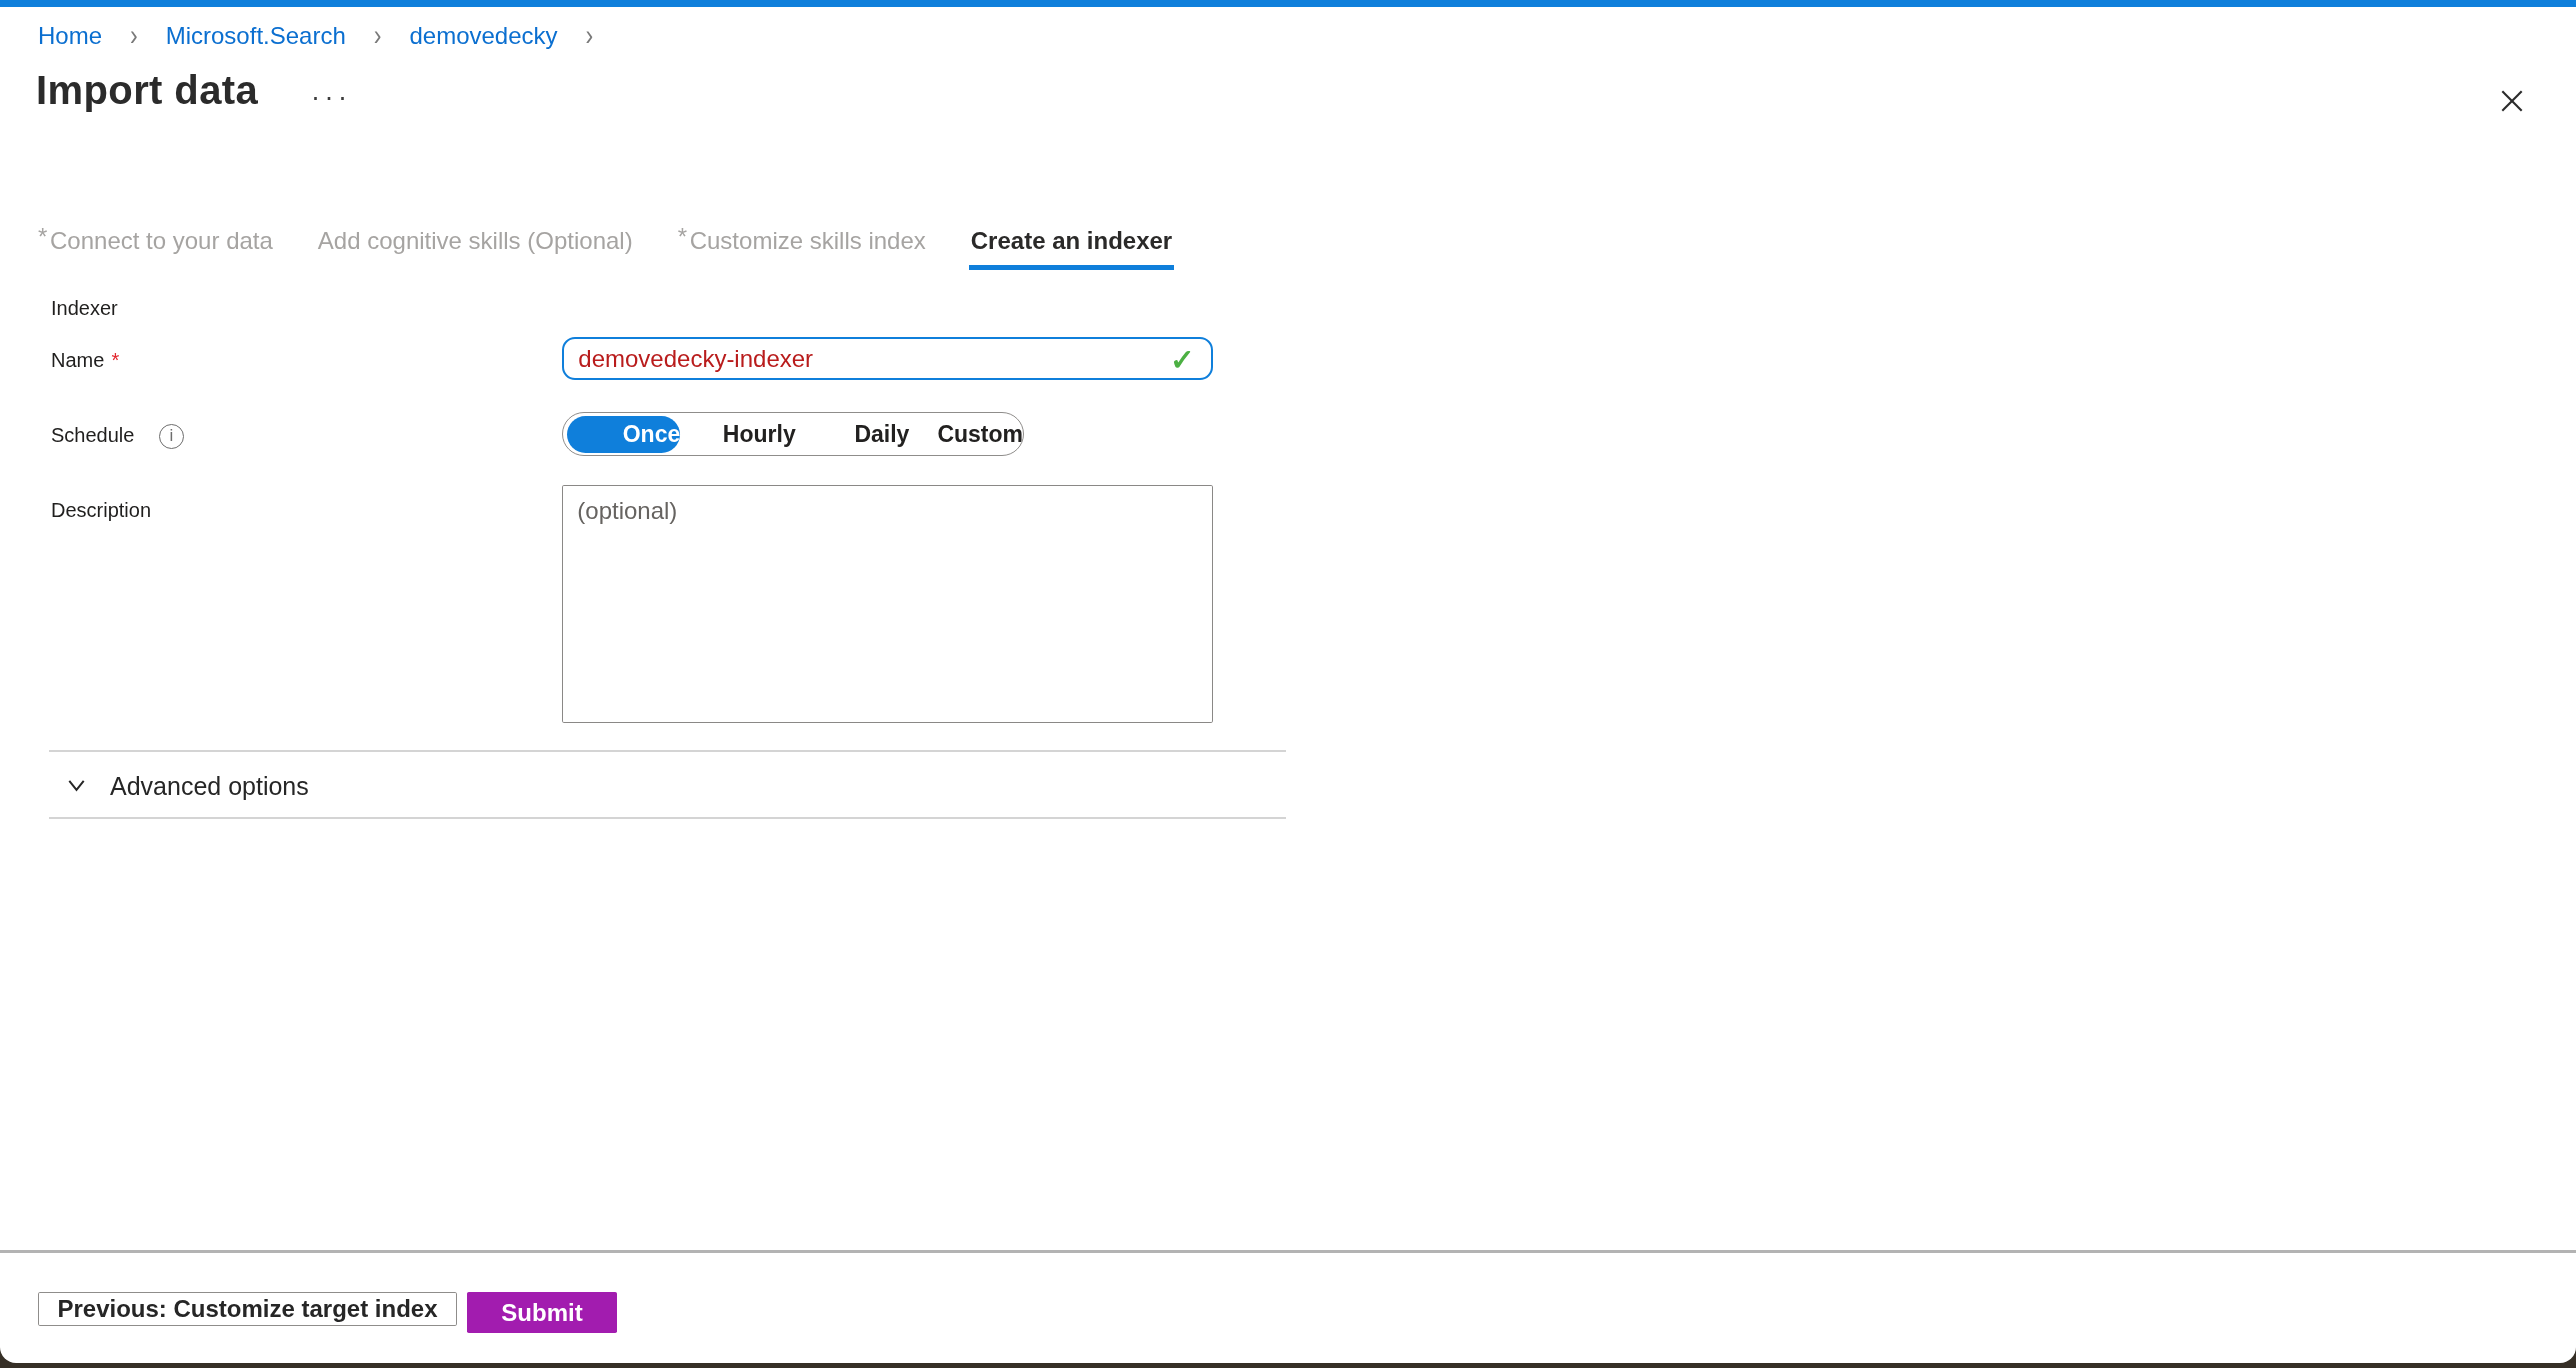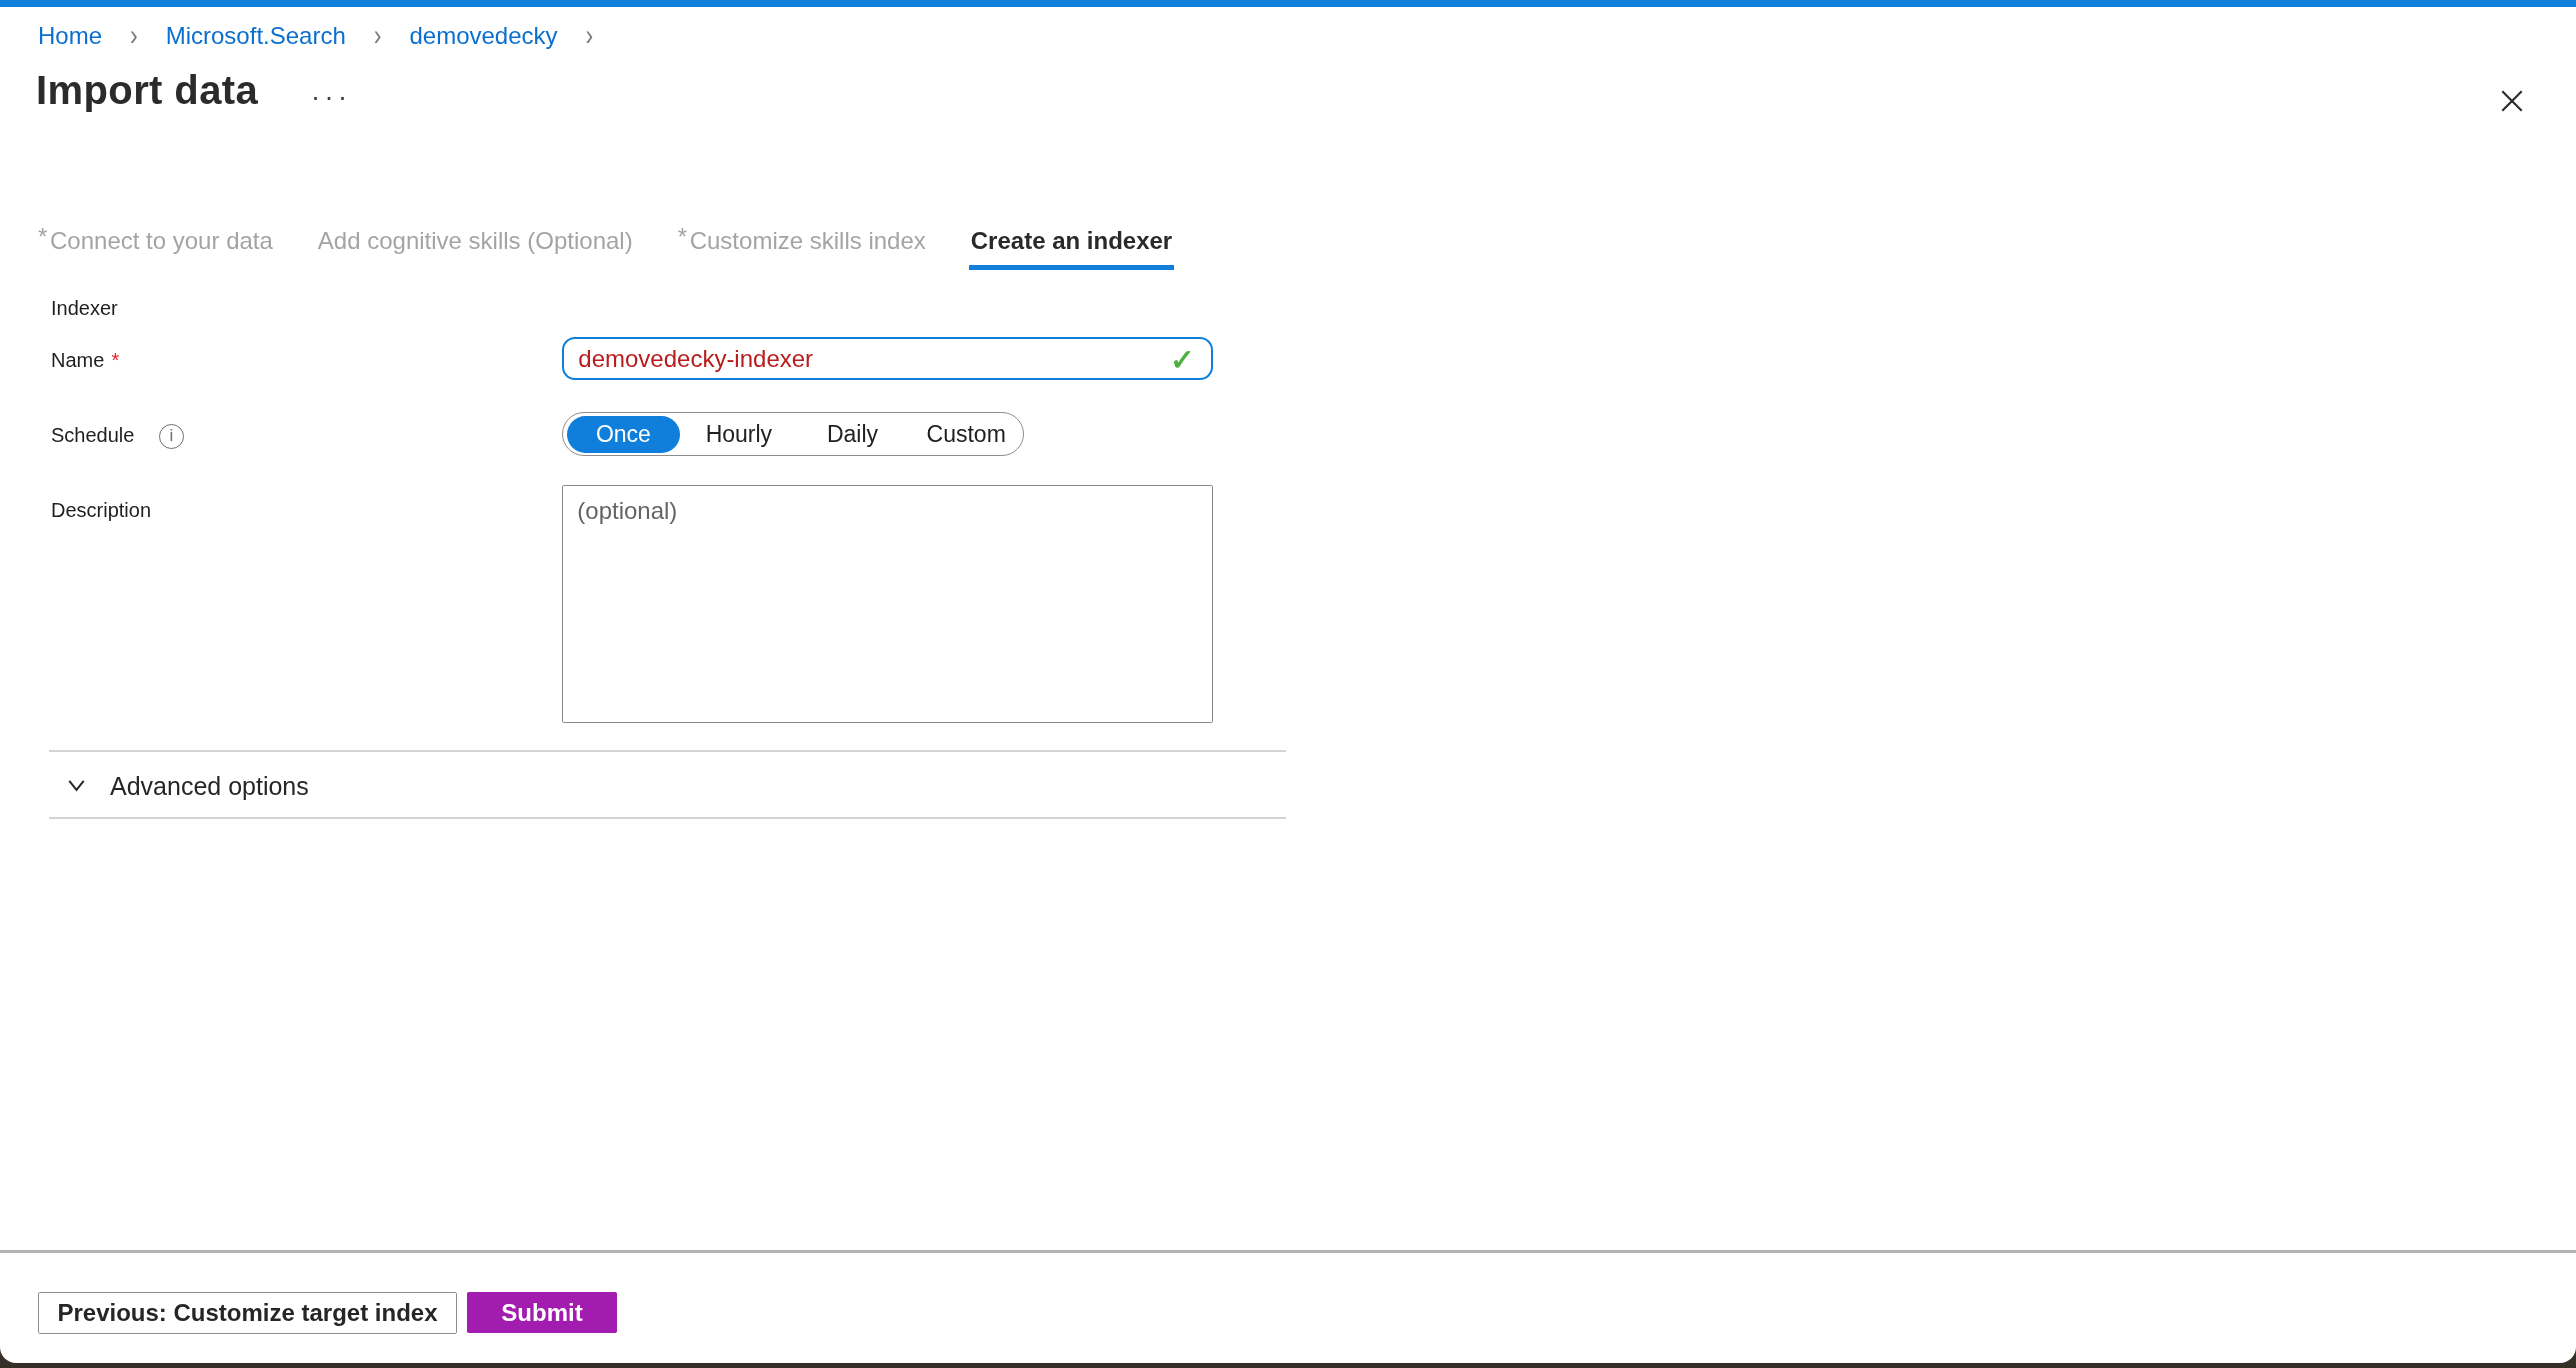--- a/index.html
+++ b/index.html
@@ -149,25 +149,26 @@
     width: 462px; height: 44px;
     border: 1.8px solid #8f8d8b;
     border-radius: 22.4px;
     background: #fff;
     display: flex;
     align-items: center;
     overflow: hidden;
   }
   .seg-opt {
     flex: 1;
-    text-align: center;
+    text-align: right;
     font-size: 23px;
     color: #222120;
     cursor: pointer;
     line-height: 37px;
+    font-weight: bold;
   }
   .seg-opt.selected {
     background: #0f7fdb;
     color: #ffffff;
     border-radius: 19px;
     margin: 3.6px 1.8px 3.6px 3.6px;
     height: 37px;
   }
 
   .desc-textarea {
@@ -207,21 +208,21 @@
 
   .footer-divider {
     position: absolute;
     left: 0; top: 1250px;
     width: 100%; height: 2.7px;
     background: #b3b3b3;
   }
   .prev-btn {
     position: absolute;
     left: 38px; top: 1292px;
-    width: 419px; height: 42px;
+    width: 419px; height: 34px;
     background: #ffffff;
     border: 1.8px solid #8f8d8b;
     border-radius: 1.8px;
     font-family: "Liberation Sans", sans-serif;
     font-size: 24px;
     font-weight: 700;
     color: #262626;
     cursor: pointer;
   }
   .submit-btn {

